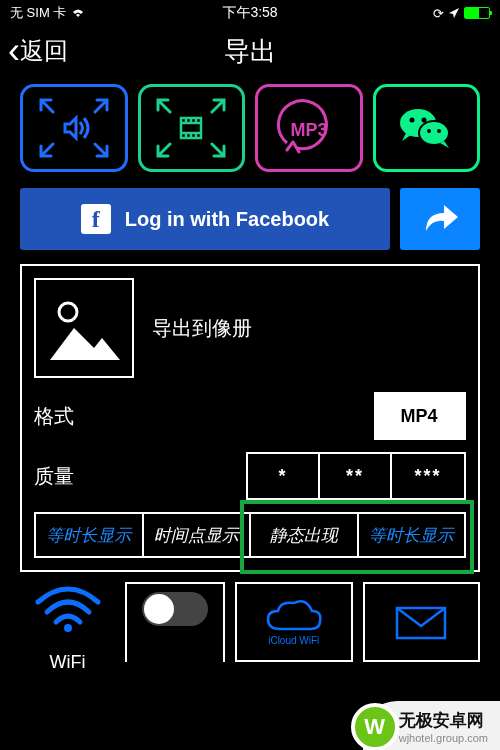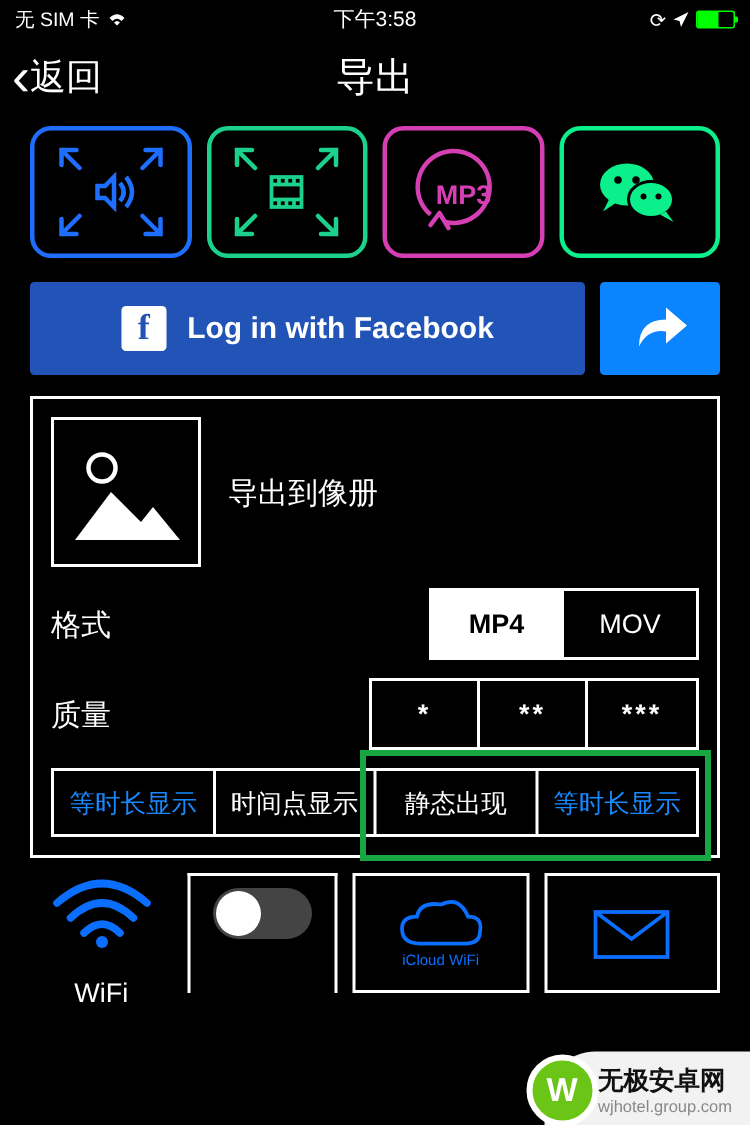--- a/index.html
+++ b/index.html
@@ -115,20 +115,21 @@
   }
   .seg-format > div { width: 88px; }
   .seg-format > div:first-child { border-right: 2px solid #fff; }
   .seg-format .sel { background:#fff; color:#000; font-weight:600;}
   .seg-quality > div { width: 72px; border-right: 2px solid #fff; letter-spacing: 2px; font-weight: bold;}
   .seg-quality > div:last-child { border-right: none; }
   .bottom-tabs {
     margin-top: 12px;
     display: flex;
     border: 2px solid #fff;
+    font-style: italic;
   }
   .bottom-tabs > div {
     flex: 1;
     height: 42px;
     display:flex; align-items:center; justify-content:center;
     font-size: 17px;
     border-right: 2px solid #fff;
   }
   .bottom-tabs > div:last-child { border-right: none; }
   .bottom-tabs .blue { color:#1789ff; }
@@ -292,21 +293,20 @@
         <path d="M6 72 L30 40 L50 60 L58 50 L76 72 Z" fill="#fff"></path>
       </svg>
     </div>
     <div class="gallery-label">导出到像册</div>
   </div>
 
   <div class="setting-row">
     <div class="setting-label">格式</div>
     <div class="seg seg-format">
       <div class="sel">MP4</div>
-      <div>MOV</div>
     </div>
   </div>
 
   <div class="setting-row">
     <div class="setting-label">质量</div>
     <div class="seg seg-quality">
       <div>*</div>
       <div>**</div>
       <div>***</div>
     </div>

